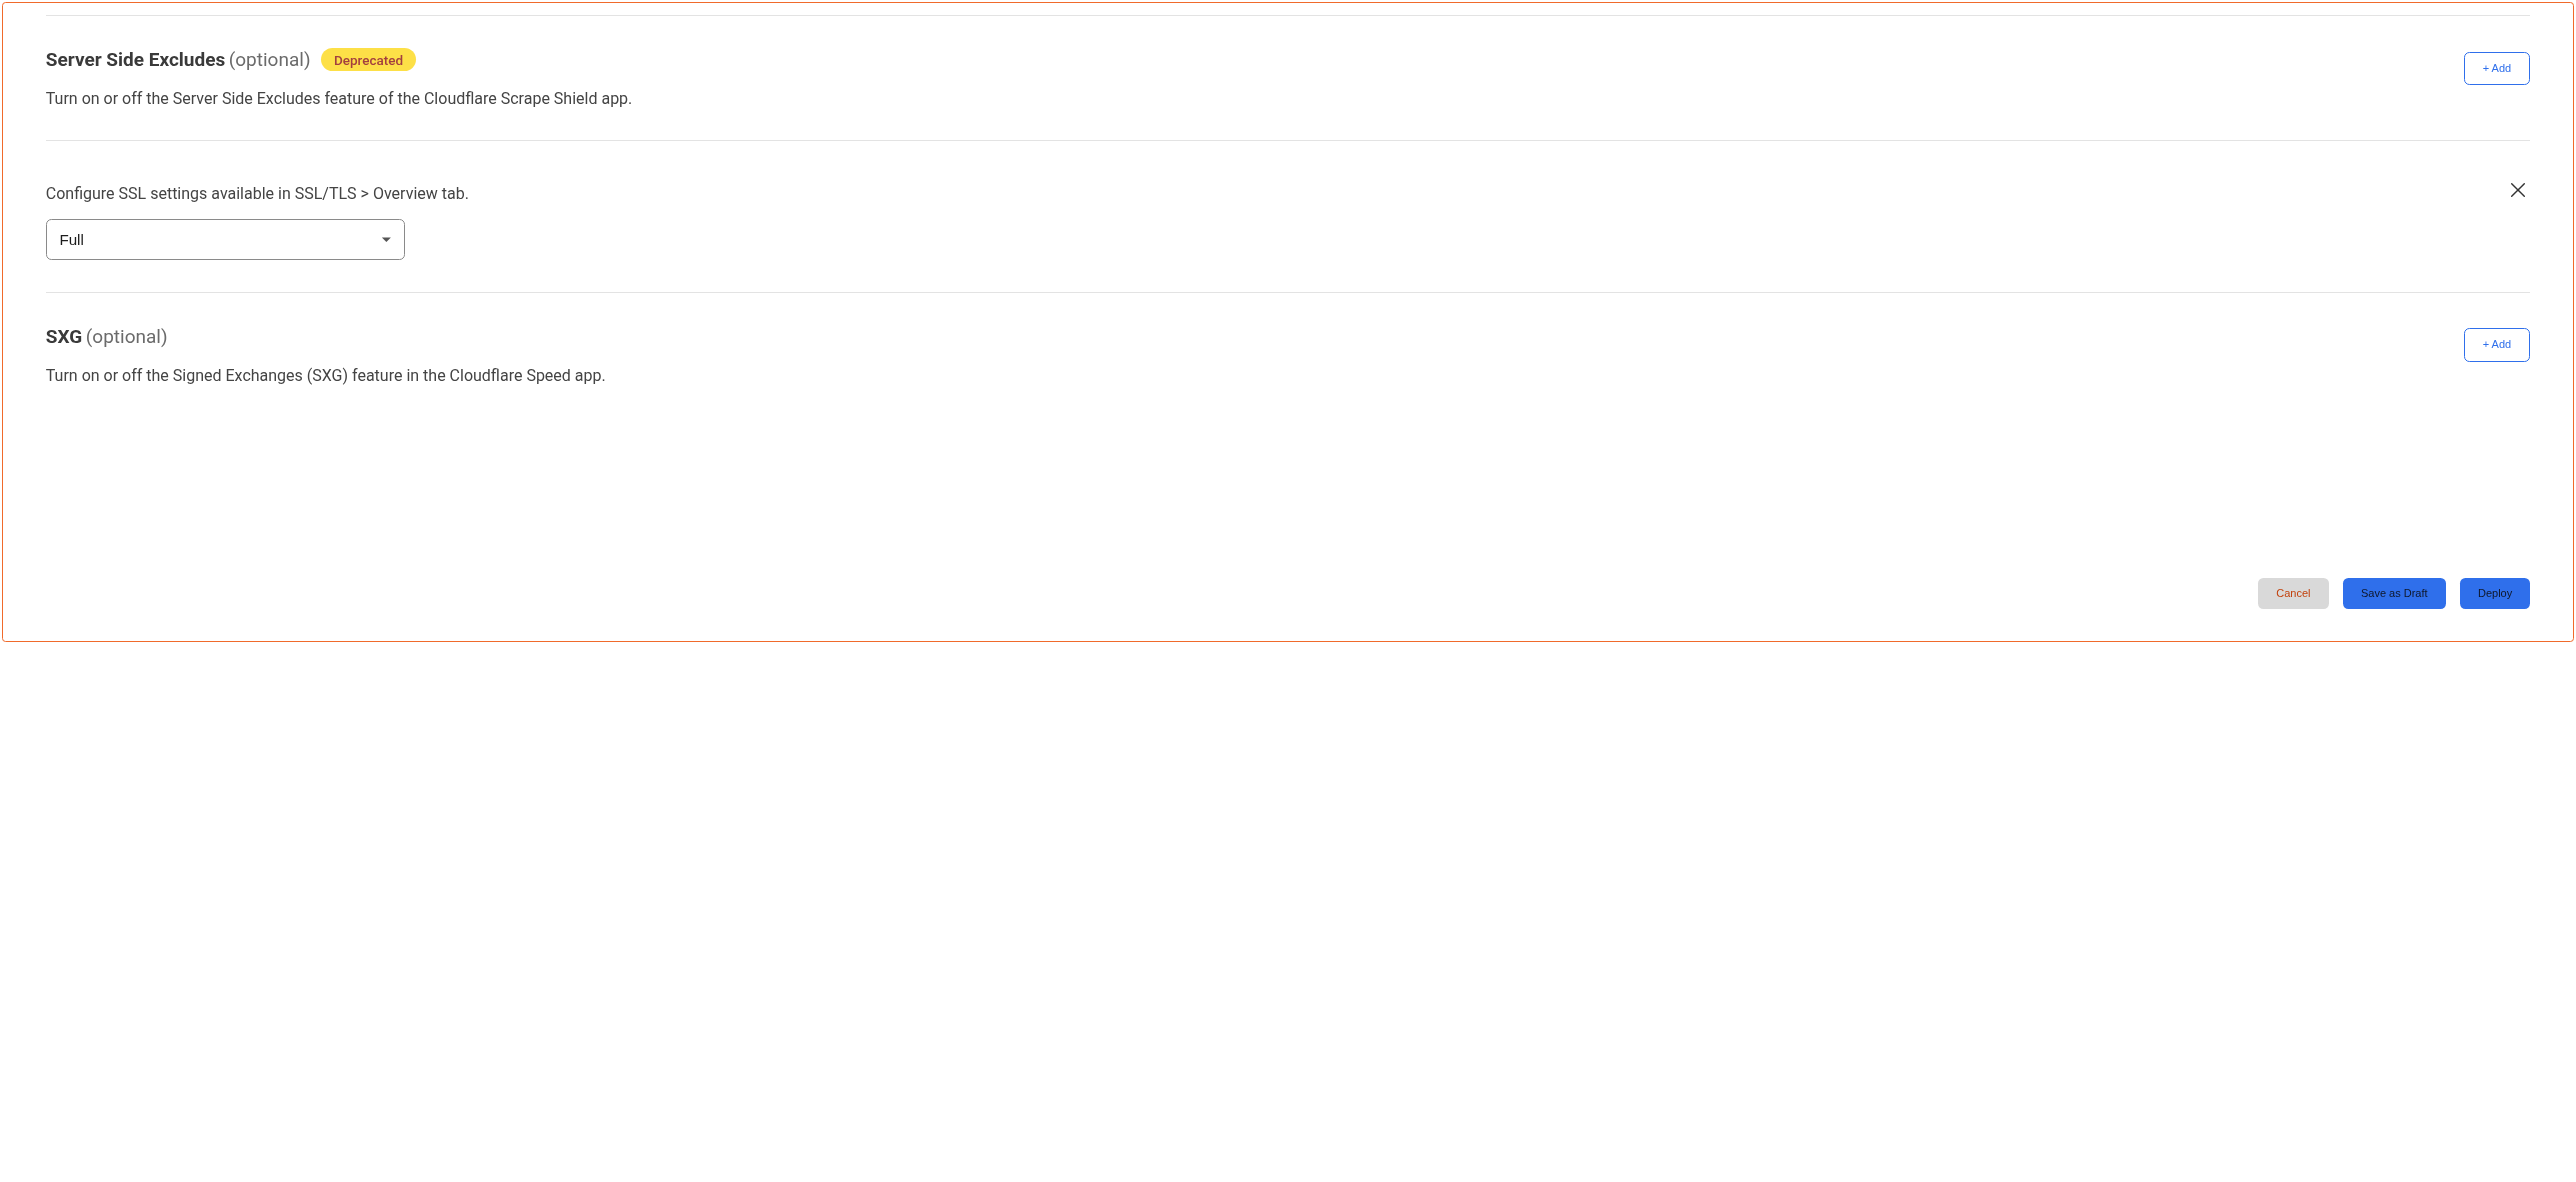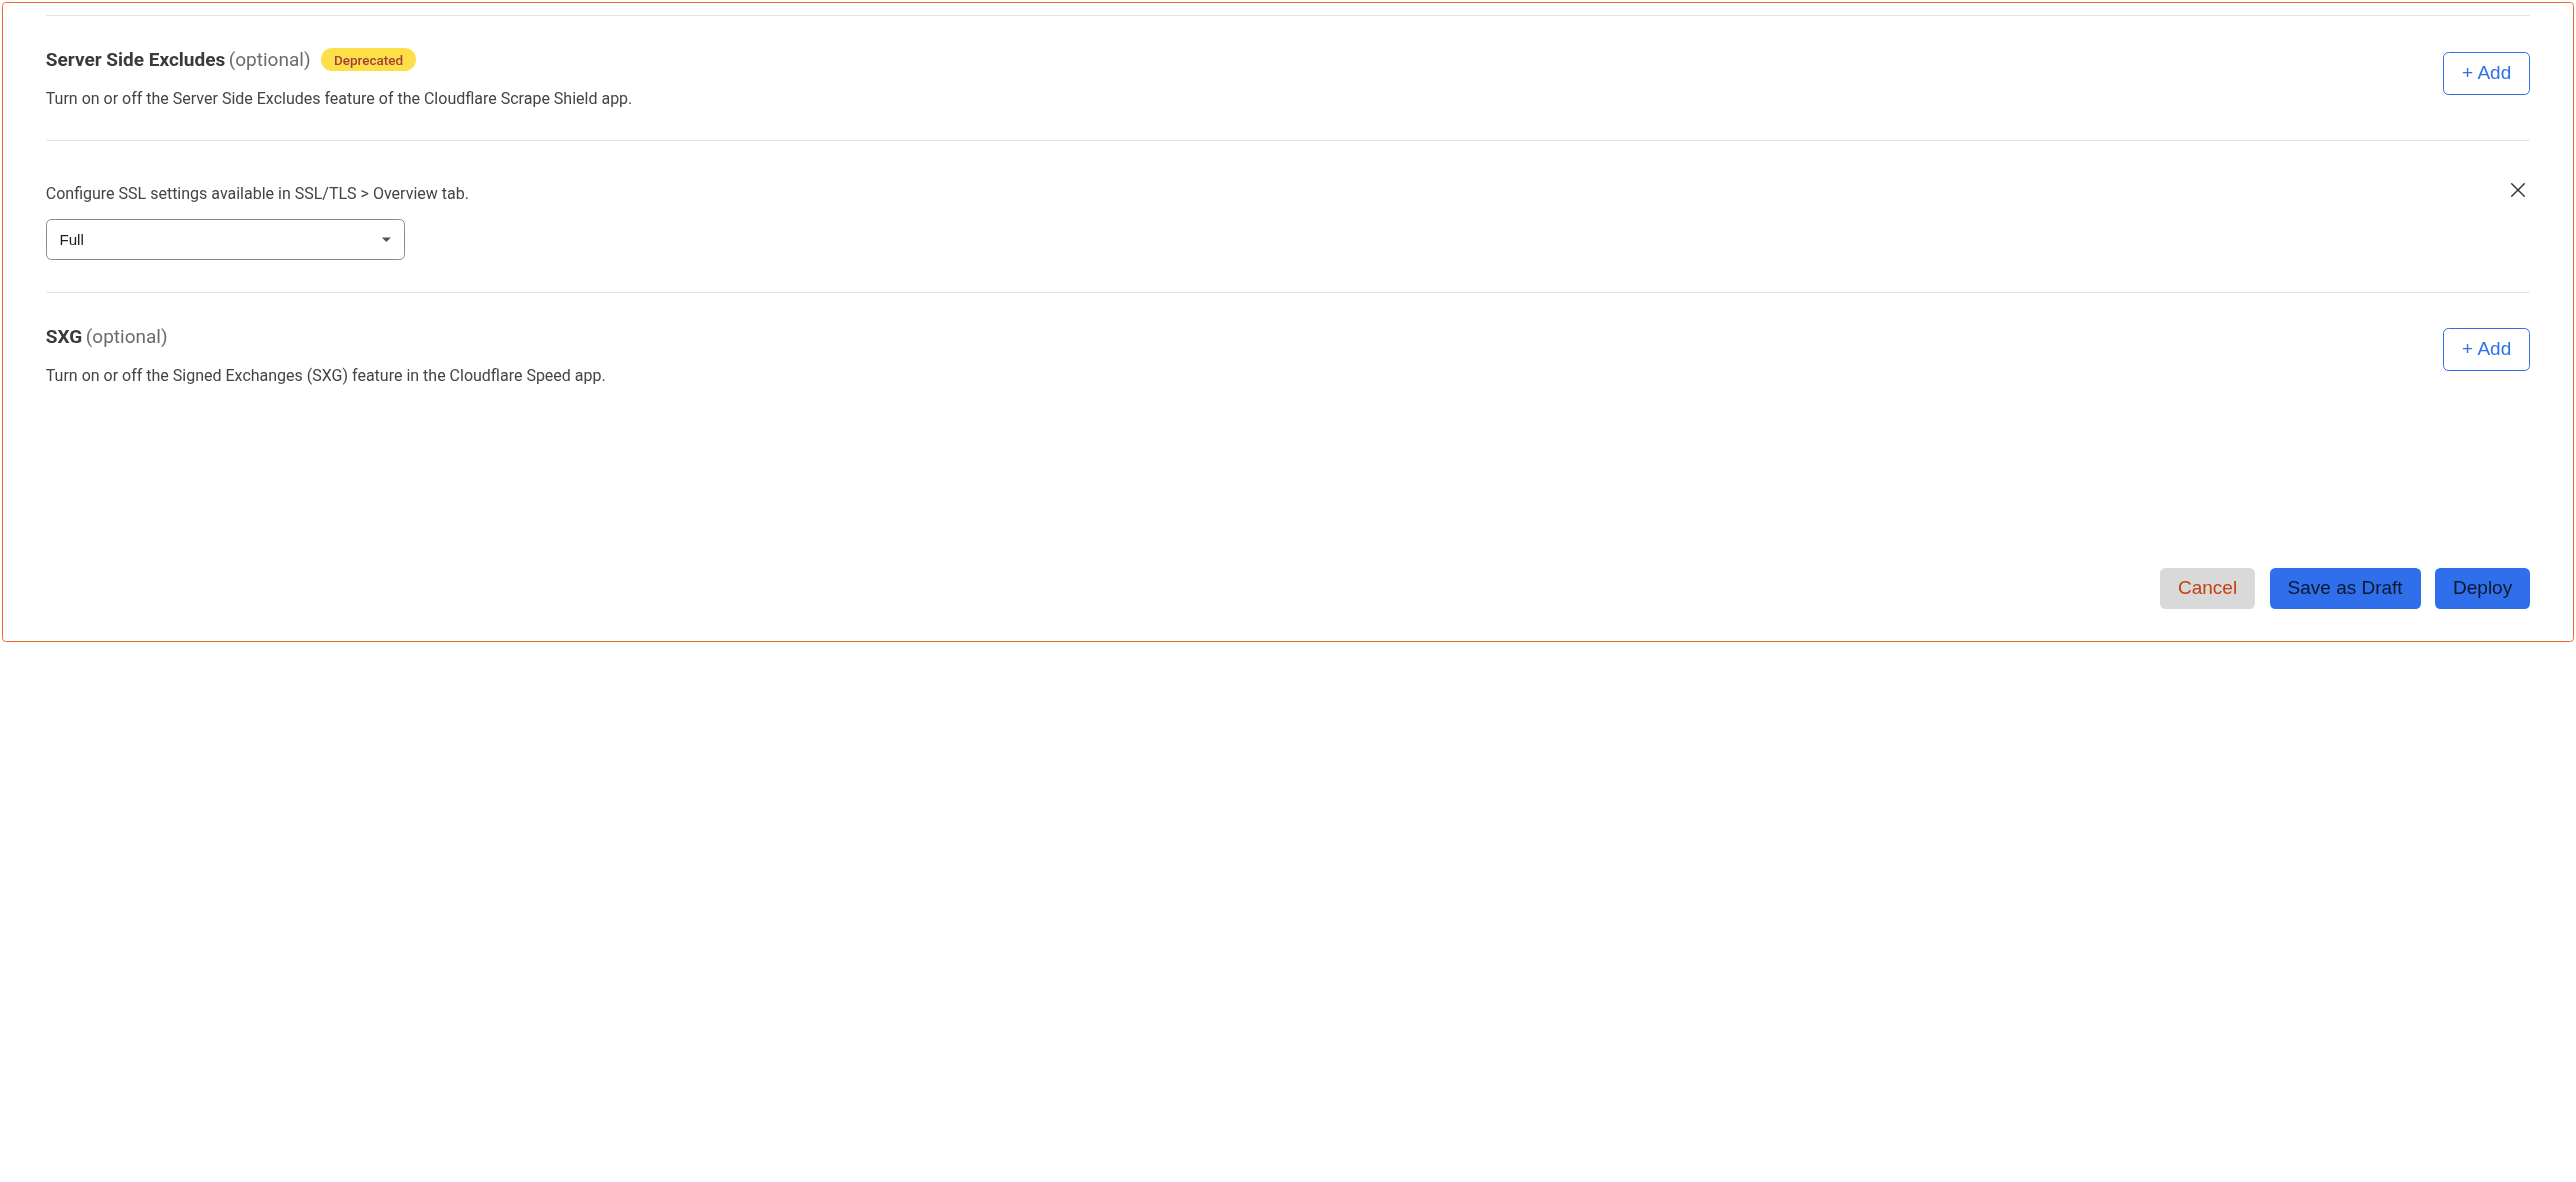--- a/index.html
+++ b/index.html
@@ -101,21 +101,21 @@
     }
     .select-caret {
       position: absolute;
       right: 12.6px;
       top: 50%;
       transform: translateY(-50%);
       pointer-events: none;
       color: #555;
     }
     .btn {
-      font-size: 19px;
+      font-size: 11px;
       font-weight: 500;
       padding: 9px 18px;
       border-radius: 5.4px;
       cursor: pointer;
       border: 0.9px solid transparent;
       background: none;
       line-height: 1.2;
     }
     .btn-add {
       border: 0.9px solid #2f6feb;

